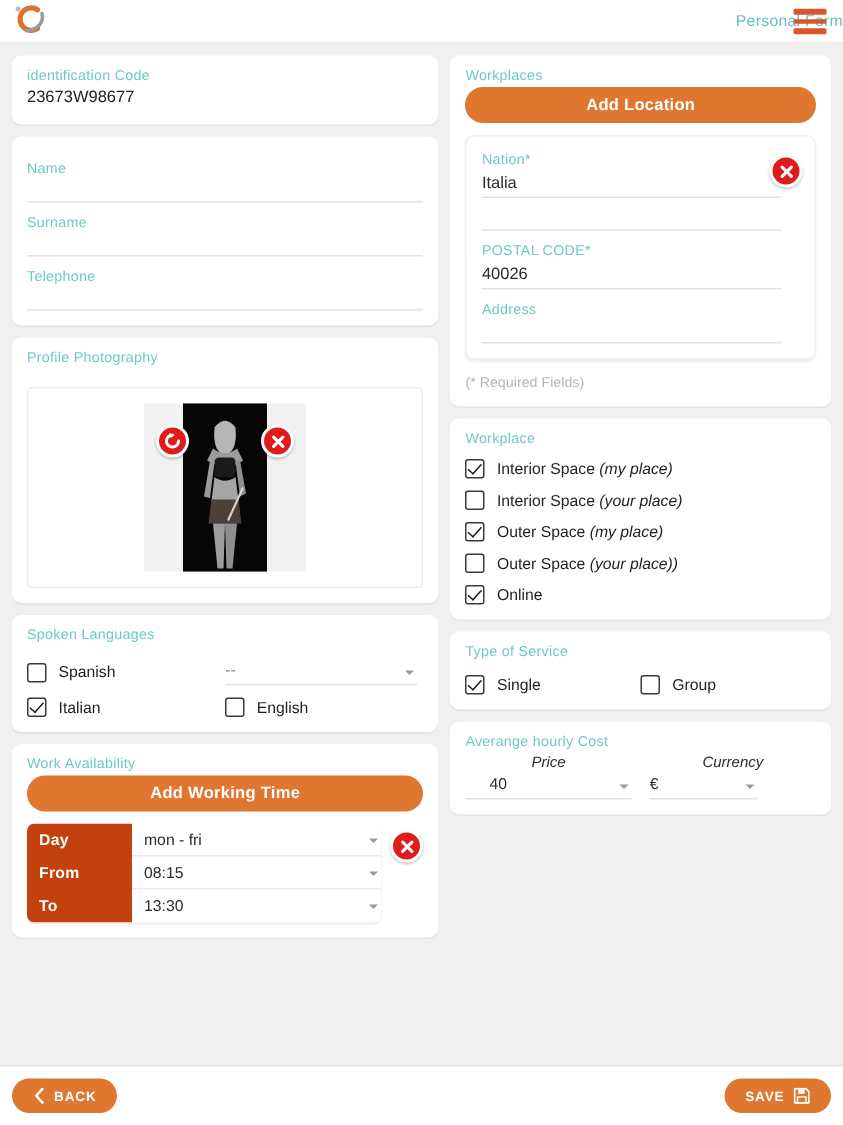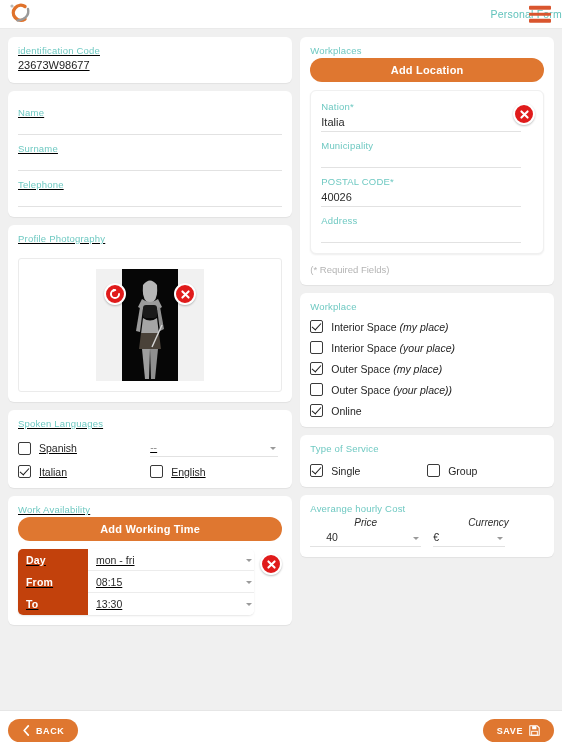--- a/index.html
+++ b/index.html
@@ -40,21 +40,21 @@
 
   
   .content {
     flex: 1 1 auto;
     display: flex;
     gap: 8px;
     padding: 8px 8px 0 8px;
     overflow: hidden;
   }
   .col { display: flex; flex-direction: column; gap: 8px; }
-  .col-left { width: 298px; text-decoration: underline; }
+  .col-left { width: 298px; }
   .col-right { width: 266px; }
 
   .card {
     background: #ffffff;
     border-radius: 6px;
     padding: 8px 10px 10px 10px;
     box-shadow: 0 1px 1px rgba(0,0,0,0.06);
   }
   .card-label {
     font-size: 9.5px;
@@ -390,21 +390,20 @@
           </div>
 
           <div class="field" style="padding-top:4px;">
             <span class="flabel">
               <span>Nation</span><span class="req">*</span>
             </span>
             <div class="fvalue" style="width:200px;">Italia</div>
           </div>
 
           <div class="field">
-            <span class="flabel">Municipality</span>
             <div class="fvalue" style="width:200px;"></div>
           </div>
 
           <div class="field">
             <span class="flabel">
               <span>POSTAL CODE</span><span class="req">*</span>
             </span>
             <div class="fvalue" style="width:200px;">40026</div>
           </div>
 

